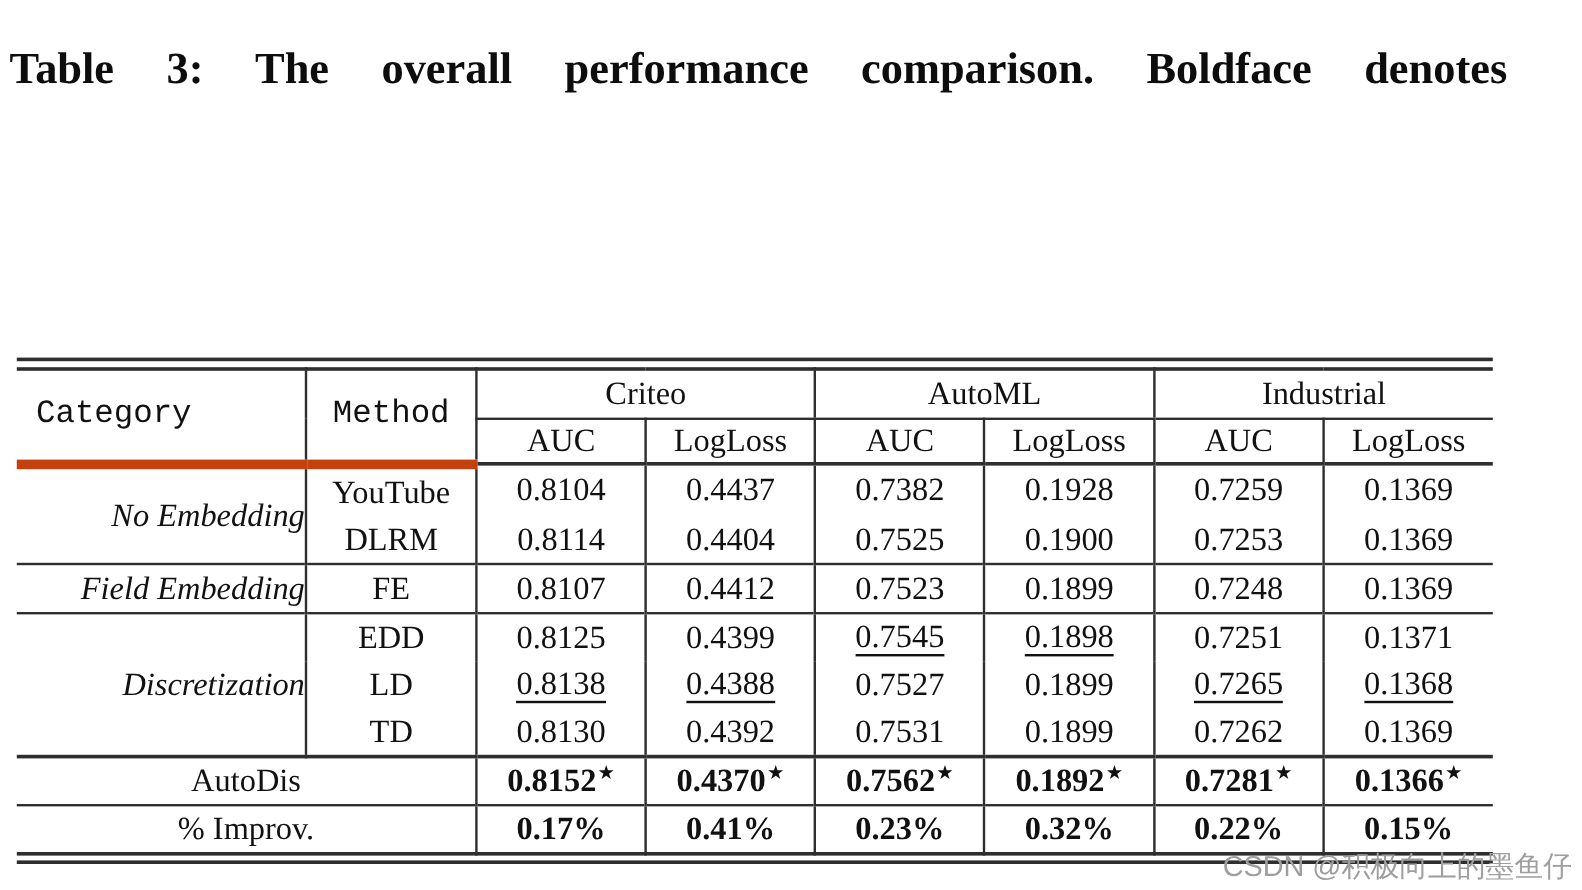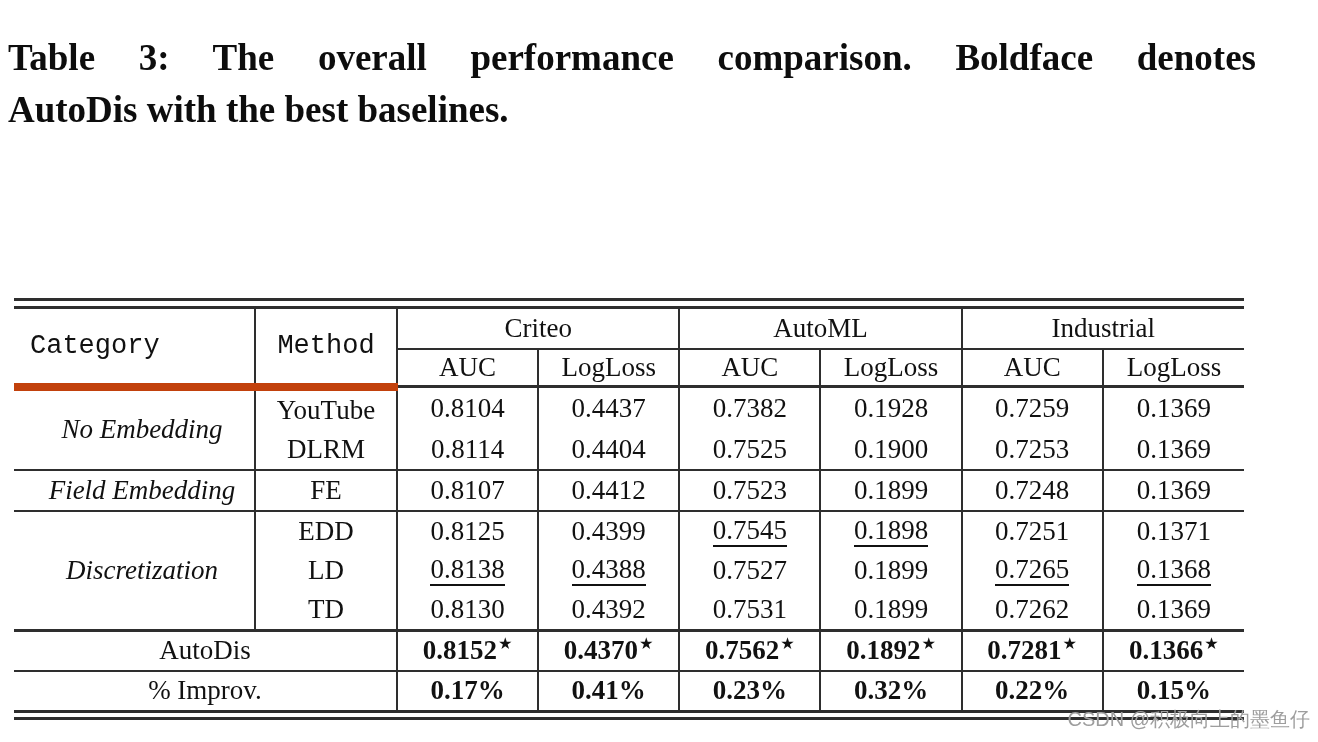--- a/index.html
+++ b/index.html
@@ -34,43 +34,42 @@
   col.c-cat{width:241px;}
   col.c-meth{width:142px;}
   th{font-weight:400;padding:0;}
   td{padding:0;}
   tr.h1 th{height:39px;}
   tr.h2 th{height:35px;border-bottom:3px solid #2e2e2e;}
   th.rspan{border-bottom:8px solid #c2410c;font-family:Liberation Mono, monospace;}
   th.group{border-bottom:2px solid #2e2e2e;}
   .vl{border-left:2px solid #2e2e2e;}
   td{height:39px;text-align:center;vertical-align:middle;}
-  td.cat{text-align:center;padding-left:16px;font-style:italic;}
+  td.cat{text-align:right;padding-left:16px;font-style:italic;}
   th.cat-h{text-align:left;padding-left:16px;}
   tr.sec td{border-top:2px solid #2e2e2e;}
   tr.autodis td{border-top:3px solid #2e2e2e;height:38px;}
   tr.improv td{border-top:2px solid #2e2e2e;height:38px;}
   td.b{font-weight:700;}
   .u{display:inline-block;line-height:1.1;border-bottom:2px solid #111111;}
   sup.star{font-size:60%;vertical-align:super;line-height:0;margin-left:1px;
     font-family:"Liberation Serif","DejaVu Sans",serif;}
   .glyph-star{font-family:"Liberation Serif","DejaVu Sans",serif;}
   
   .watermark{
     position:absolute;right:8px;top:706px;
     font-family:"Liberation Sans","DejaVu Sans",sans-serif;
-    font-size:20px;color:#9e9e9e;
+    font-size:24px;color:#9e9e9e;
   }
 </style>
 </head>
 <body>
 
 <div class="caption">
   <div class="cap-line"><span>Table 3:</span> <span>The overall performance comparison. Boldface denotes</span></div>
-  <div class="cap-line last"><span>AutoDis with the best baselines.</span></div>
 </div>
 
 <div class="twrap">
 <table>
   <colgroup>
     <col class="c-cat">
         <col class="c-meth">
     <col>
         <col>
         <col>

